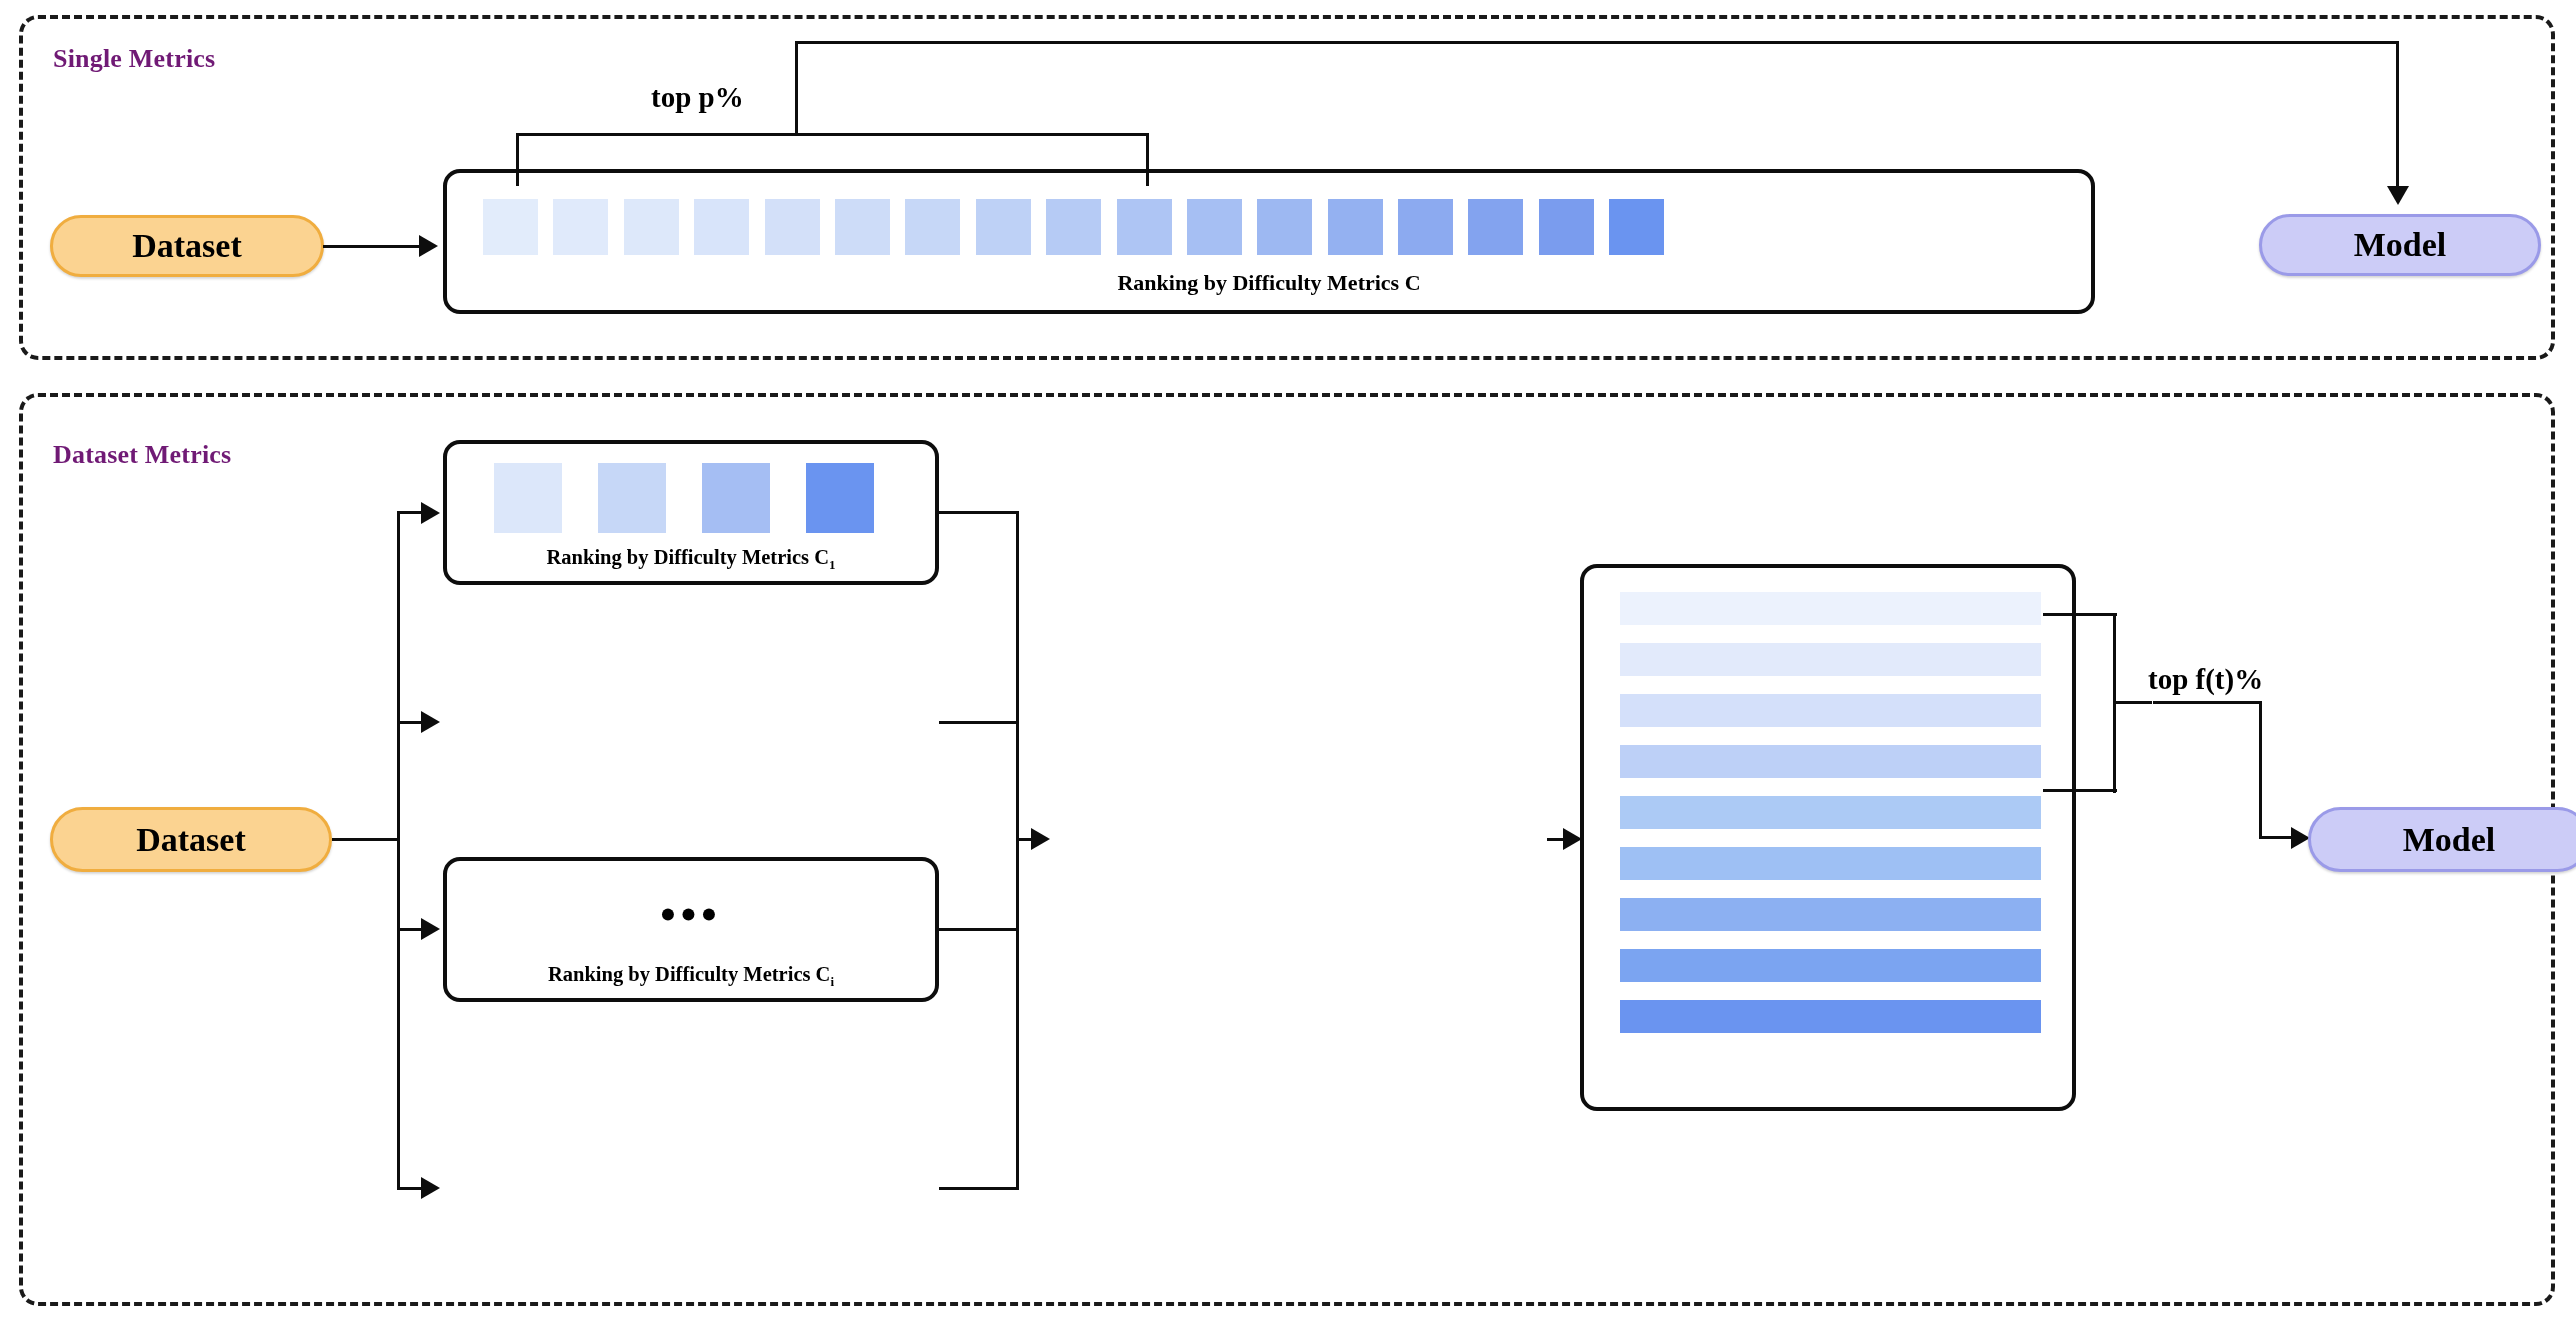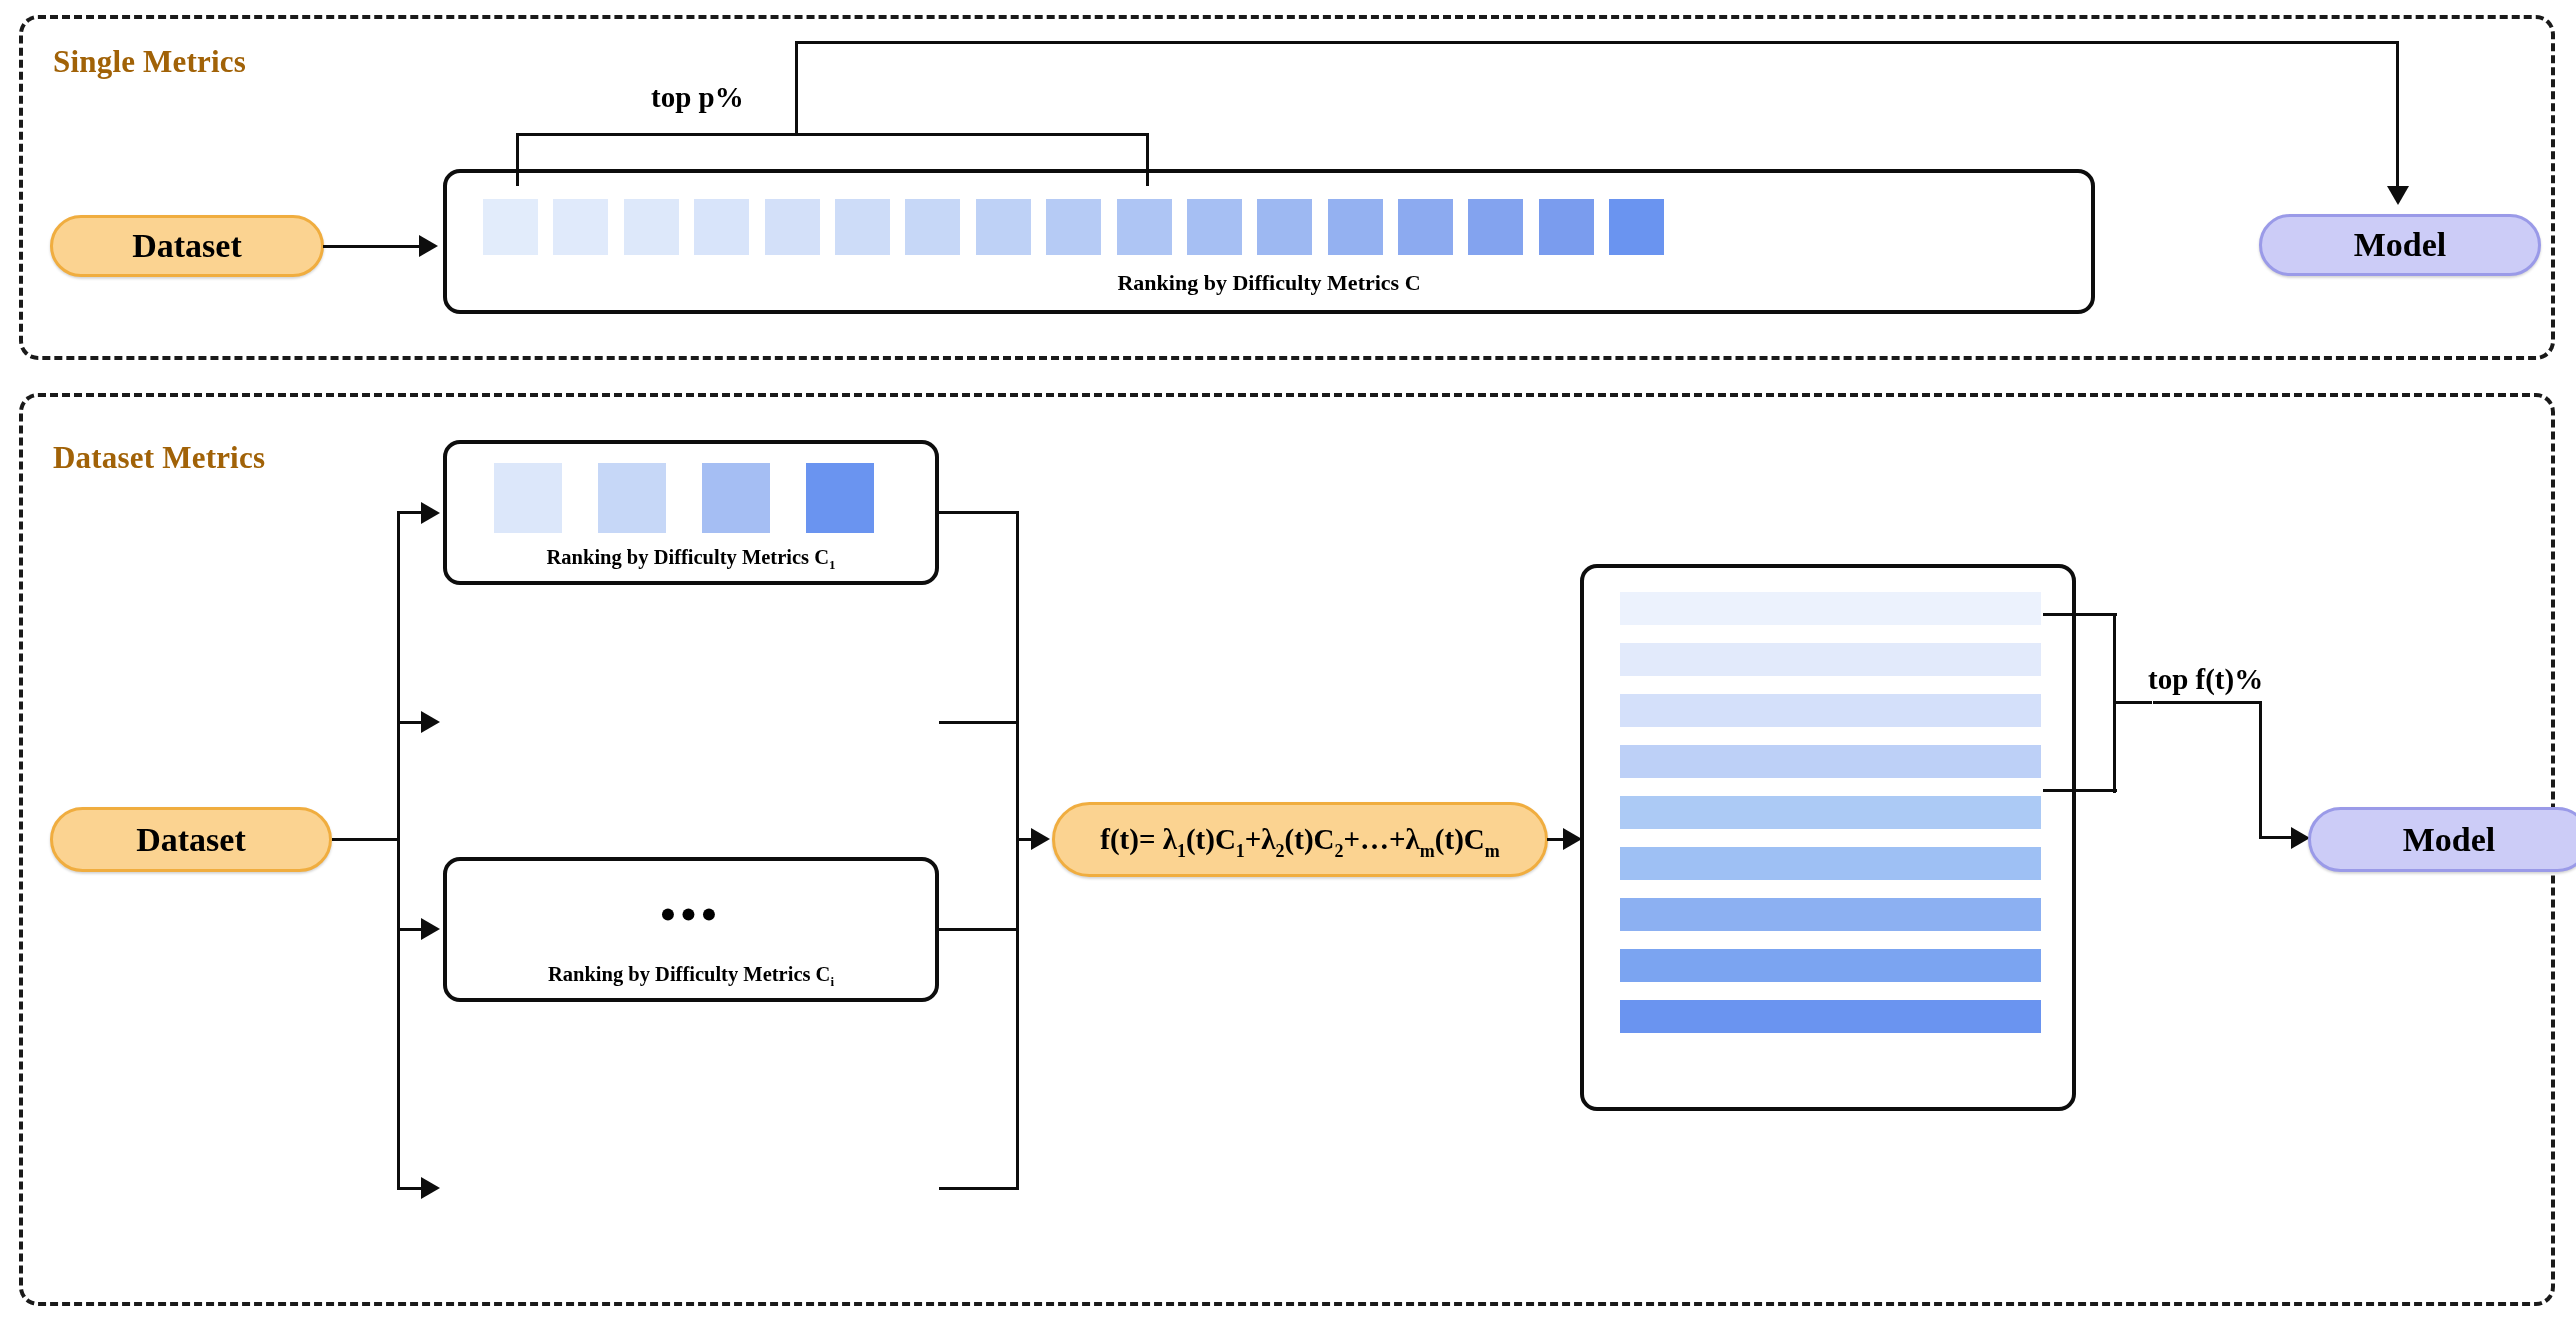--- a/index.html
+++ b/index.html
@@ -18,22 +18,22 @@
     border: 4.3px dashed #1a1a1a;
     border-radius: 19px;
     background: transparent;
   }
   #panel-single { left: 19px;  top: 15.4px;  width: 2536px; height: 345px; }
   #panel-multi  { left: 19px;  top: 393px; width: 2536px; height: 913px; }
 
   .panel-title {
     position: absolute;
     font-weight: bold;
-    font-size: 31px;
-    color: #a16207;
+    font-size: 26px;
+    color: #701a75;
     letter-spacing: 0.2px;
     white-space: nowrap;
   }
   #title-single { left: 53px;  top: 44px; }
   #title-multi  { left: 53px;  top: 440px; }
 
   
   .pill {
     position: absolute;
     display: flex; align-items: center; justify-content: center;
@@ -238,23 +238,20 @@
 
 
   <div class="ln lh" style="left:939px; top:511px;  width:80px;"></div>
   <div class="ln lh" style="left:939px; top:721px;  width:80px;"></div>
   <div class="ln lh" style="left:939px; top:928px; width:80px;"></div>
   <div class="ln lh" style="left:939px; top:1187px; width:80px;"></div>
   <div class="ln lv" style="left:1016px; top:511px; height:679px;"></div>
   <div class="ln lh" style="left:1016px; top:838px; width:19px;"></div>
   <div class="arrow-r" style="left:1031px; top:828px;"></div>
 
-  <div class="pill pill-formula" id="formula">
-    <span class="formula-text">f(t)= λ<sub>1</sub>(t)C<sub>1</sub>+λ<sub>2</sub>(t)C<sub>2</sub>+…+λ<sub>m</sub>(t)C<sub>m</sub></span>
-  </div>
 
   <div class="ln lh" style="left:1547px; top:838px; width:19px;"></div>
   <div class="arrow-r" style="left:1563px; top:828px;"></div>
 
   <div id="bars-panel">
     <div id="bars-stack">
         <span class="bar" style="background: rgb(236, 242, 253);"></span>
         <span class="bar" style="background: rgb(226, 234, 251);"></span>
         <span class="bar" style="background: rgb(212, 224, 250);"></span>
         <span class="bar" style="background: rgb(189, 208, 247);"></span>

